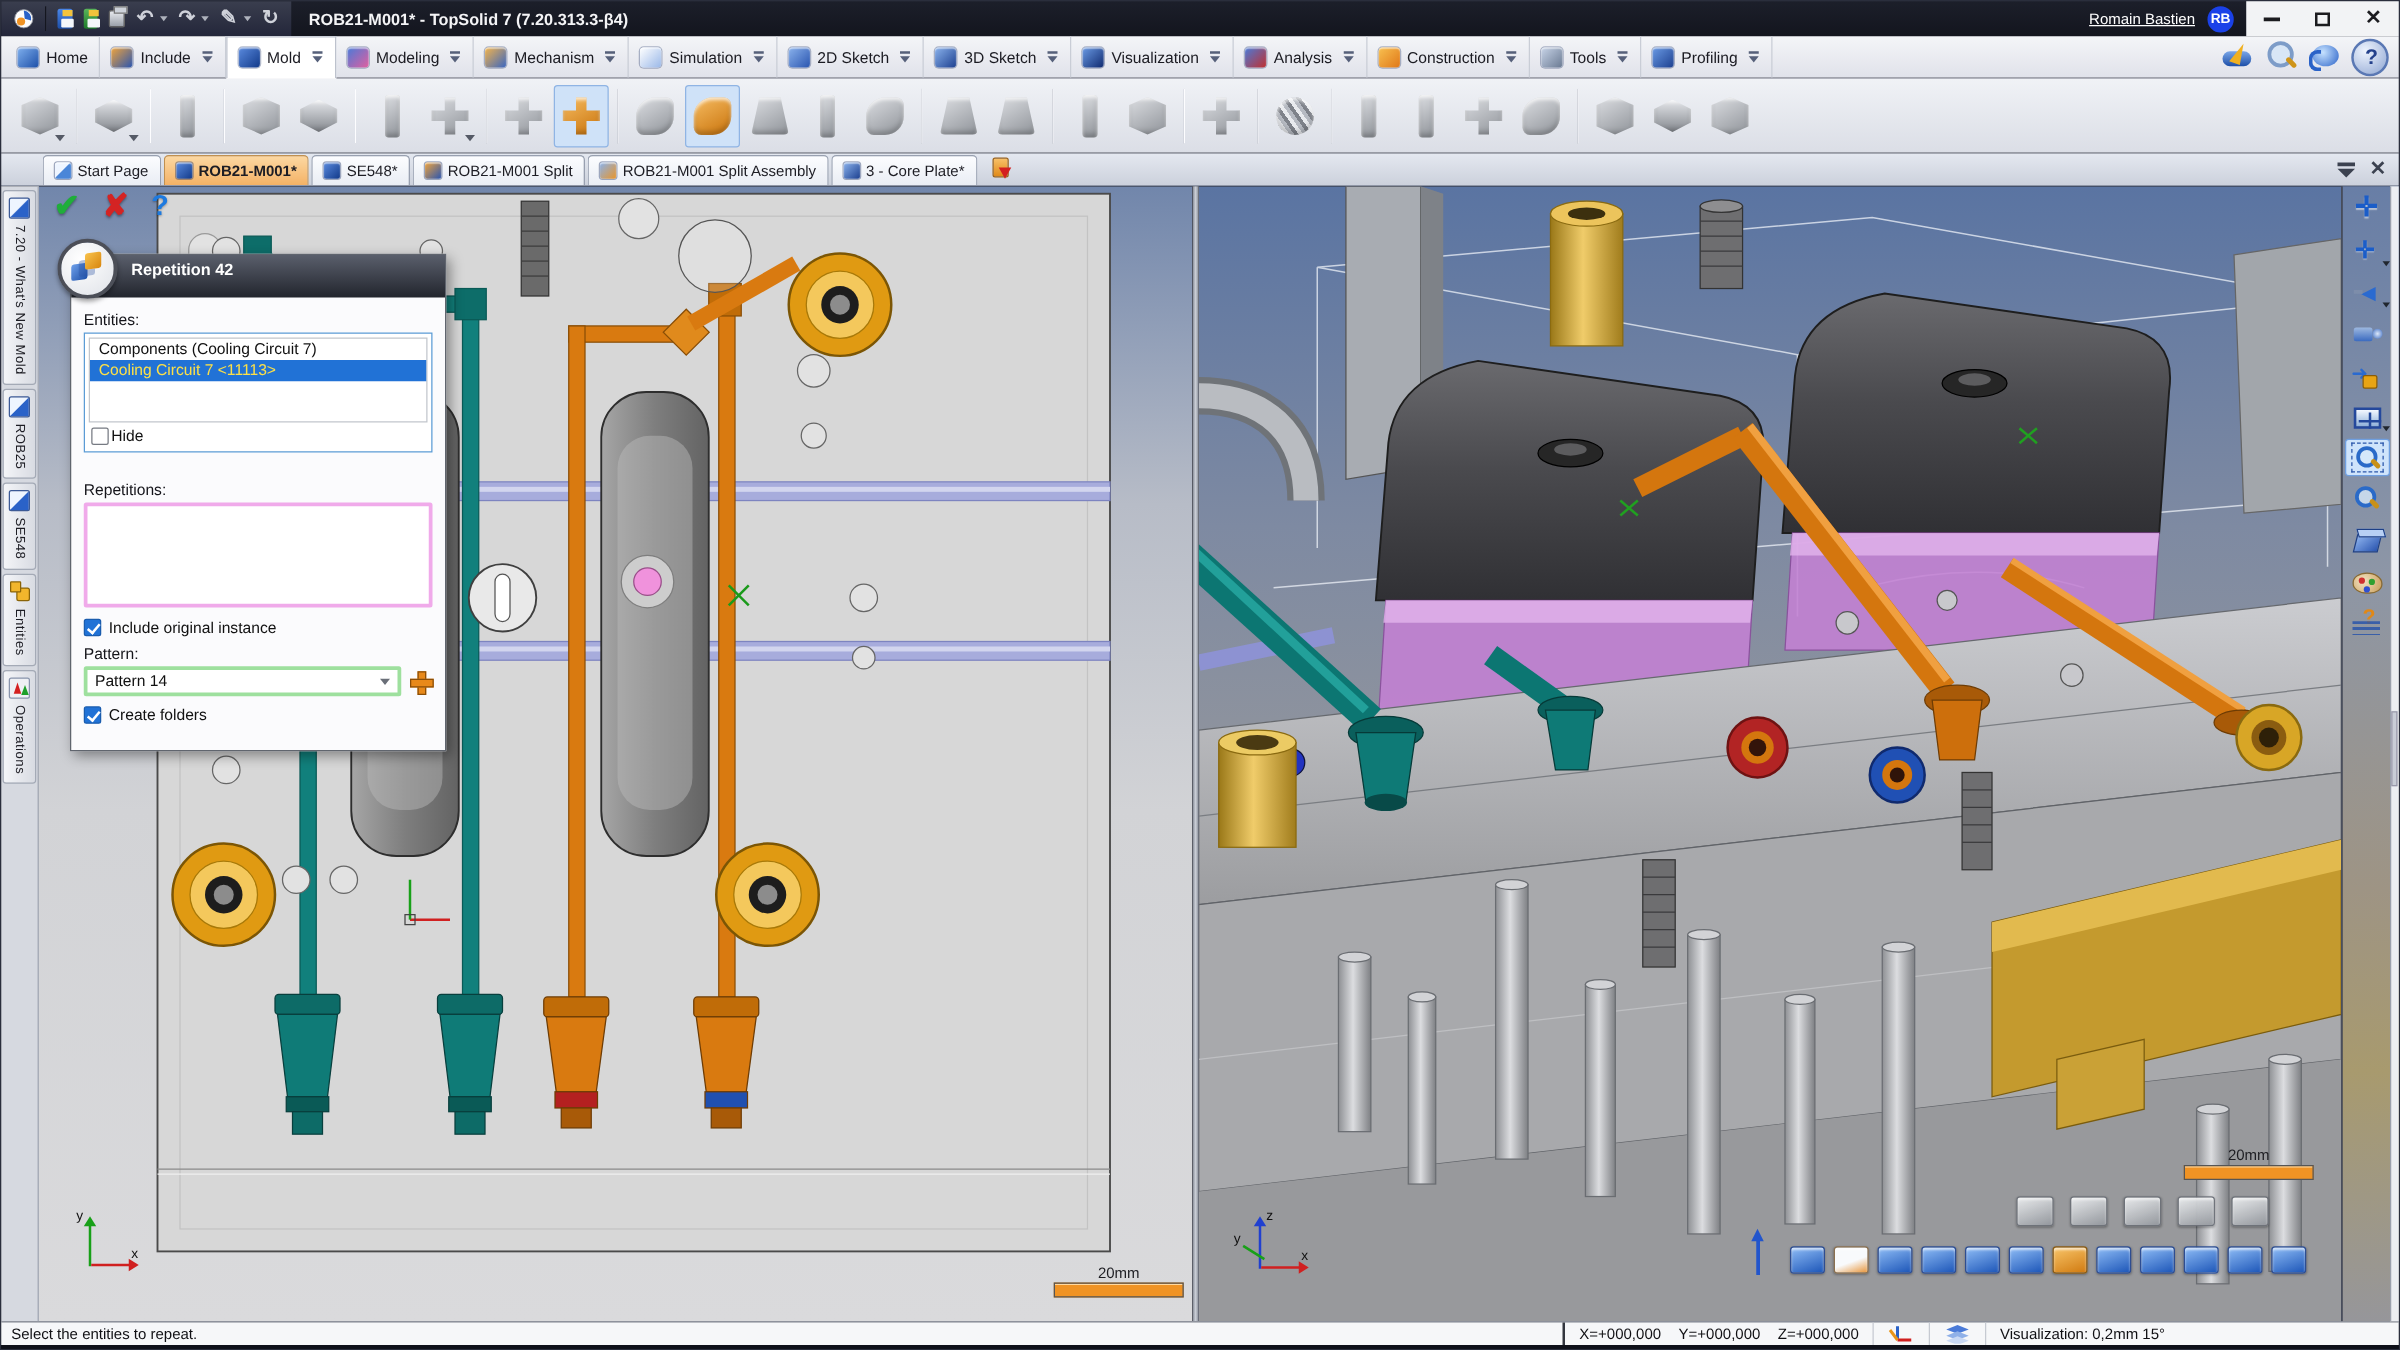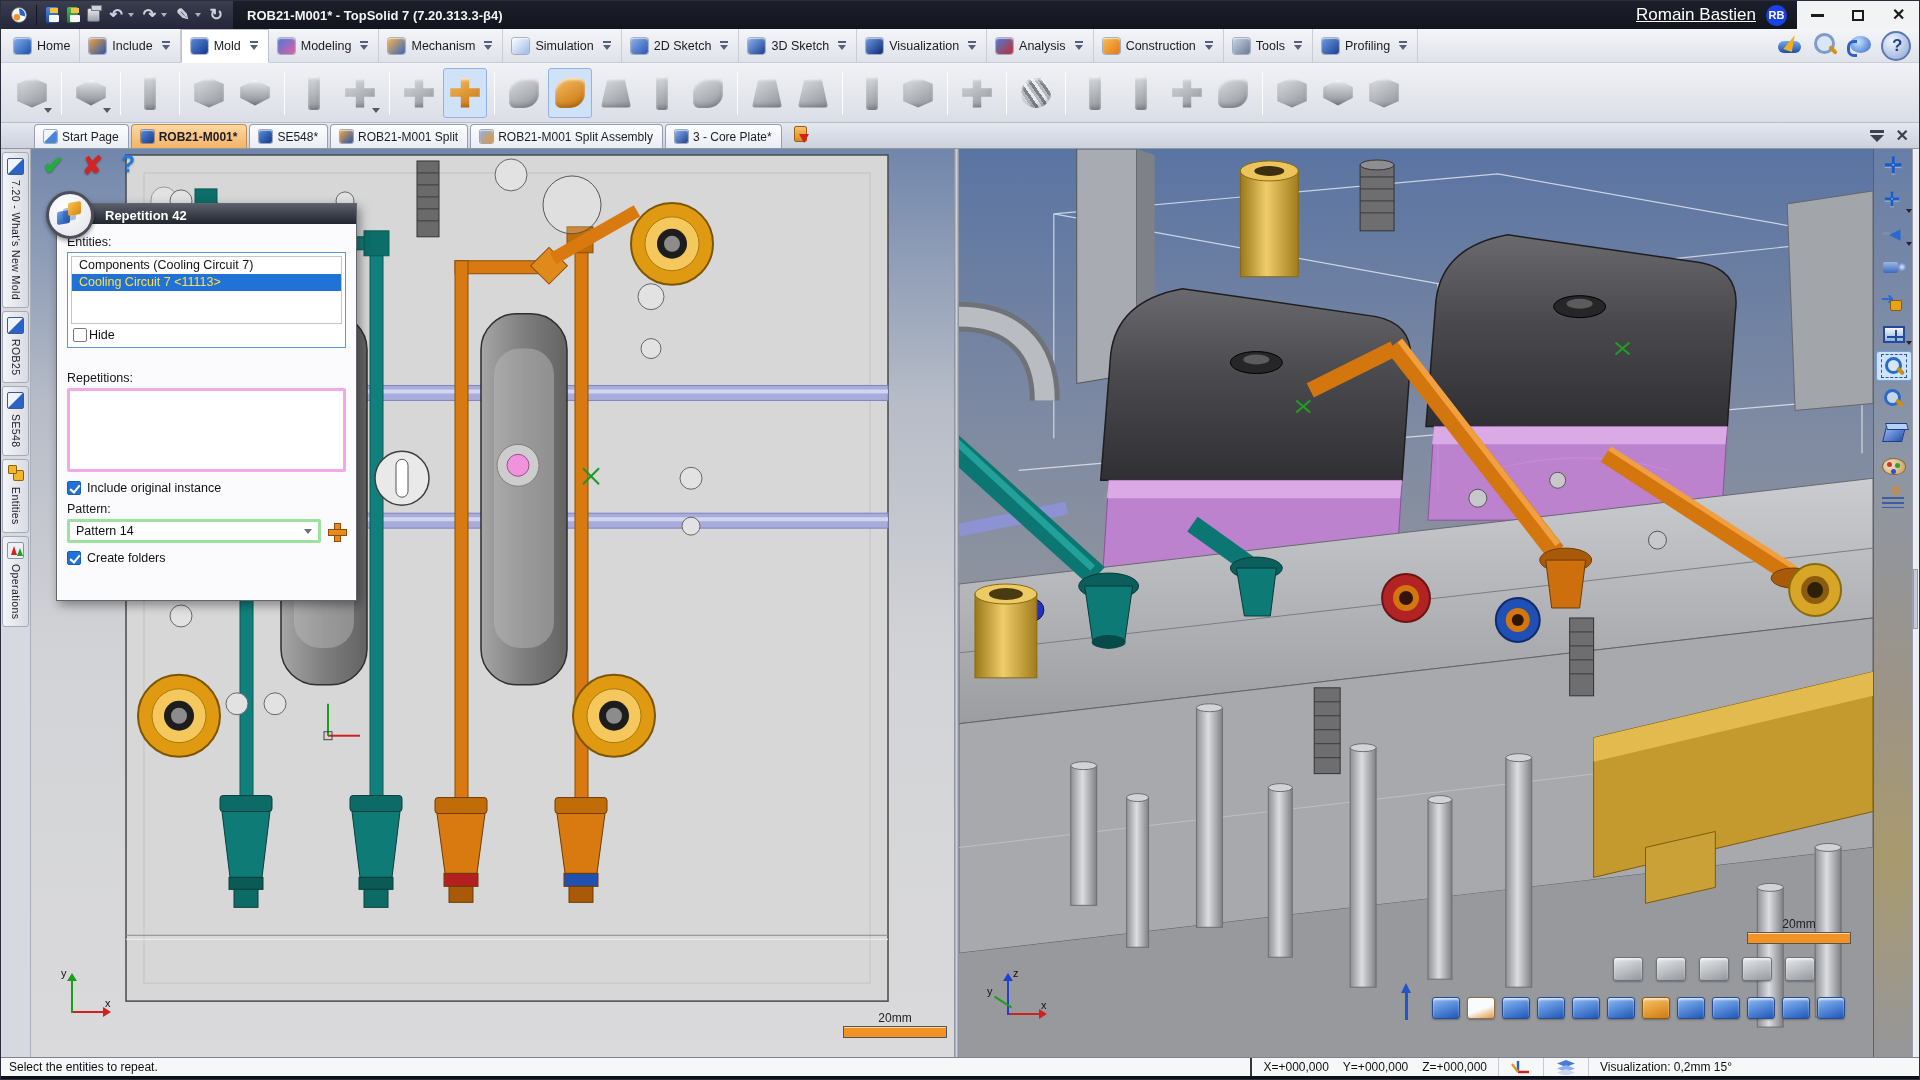--- a/index.html
+++ b/index.html
@@ -15,21 +15,21 @@
   .floppy{width:16px;height:16px;background:linear-gradient(#4a86e8,#1d4fa8);border-radius:2px;position:relative}
   .floppy::before{content:"";position:absolute;left:3px;bottom:1px;width:10px;height:7px;background:#f4f6fa;border-radius:1px}
   .floppy::after{content:"";position:absolute;left:4px;top:1px;width:8px;height:5px;background:#f4c33c}
   .floppy.all{background:linear-gradient(#5ab45a,#1d7a2a)}
   .floppy.all::box{}
   .printer{width:17px;height:14px;background:linear-gradient(#e8eaee,#9aa0aa);border:1px solid #666;border-radius:2px;position:relative}
   .printer::before{content:"";position:absolute;left:3px;top:-4px;width:9px;height:4px;background:#cdd2da;border:1px solid #777}
   .tb-mid{flex:1;background:linear-gradient(#1c1f2a,#13151e);display:flex;align-items:center;padding:0 10px 0 14px;min-width:0}
   .tb-title{font-weight:bold;font-size:13px;color:#f4f4f6;white-space:nowrap}
   .tb-user{margin-left:auto;display:flex;align-items:center;gap:10px}
-  .user-link{color:#fff;font-size:17px;text-decoration:underline;cursor:pointer}
+  .user-link{color:#fff;font-size:12px;text-decoration:underline;cursor:pointer}
   .avatar{width:21px;height:21px;border-radius:50%;background:#1a41e8;color:#fff;font-size:11px;font-weight:bold;display:flex;align-items:center;justify-content:center}
   .win-btns{width:122px;background:#f2f3f5;display:flex;align-items:center;justify-content:space-around}
   .wbtn{width:26px;height:20px;display:flex;align-items:center;justify-content:center;color:#1b1b1f;font-weight:bold}
   .wb-min{width:13px;height:3px;background:#1b1b1f}
   .wb-max{width:12px;height:11px;border:2px solid #1b1b1f}
   .wb-close{font-size:16px;line-height:1}
 
   
   .ribbontabs{height:34px;background:linear-gradient(#f4f5f8,#e0e2ea);display:flex;align-items:stretch;padding-left:4px;border-bottom:1px solid #c9ccd6;flex:0 0 auto}
   .rtab{display:flex;align-items:center;gap:6px;padding:0 9px;border-right:1px solid #c9cdd6;font-size:12.5px;color:#1b1b22;cursor:pointer}
@@ -96,21 +96,21 @@
   .vp-right{position:relative;flex:1;overflow:hidden}
   .canvas{position:absolute;inset:0;width:100%;height:100%}
 
   
   .vp-actions{position:absolute;left:12px;top:4px;display:flex;gap:18px;z-index:5}
   .act{font-size:25px;font-weight:bold;line-height:1;cursor:pointer;text-shadow:0 1px 2px rgba(0,0,0,.35)}
   .act-ok{color:#1fae3a}.act-cancel{color:#d42323}.act-help{color:#1d7ae0;font-size:23px}
 
   
   .dialog{position:absolute;left:25px;top:54px;width:301px;height:398px;background:#fbfbfd;border:1px solid #60656e;box-shadow:3px 4px 10px rgba(0,0,0,.4);z-index:4;font-size:12.5px;color:#111}
-  .dlg-title{height:20px;background:linear-gradient(#5a5f6c,#22252d);color:#fff;font-weight:bold;font-size:13px;line-height:23px;padding-left:48px}
+  .dlg-title{height:34px;background:linear-gradient(#5a5f6c,#22252d);color:#fff;font-weight:bold;font-size:13px;line-height:23px;padding-left:48px}
   .dlg-badge{position:absolute;left:-11px;top:-13px;width:48px;height:48px;border-radius:50%;background:radial-gradient(circle at 38% 32%,#ffffff,#dfe2e8);border:3px solid #4c4f58;box-shadow:0 2px 4px rgba(0,0,0,.4)}
   .dlg-badge::before{content:"";position:absolute;left:8px;top:17px;width:13px;height:13px;background:linear-gradient(135deg,#6ea0ea,#1d4fa8);border-radius:2px;transform:skewY(-8deg)}
   .dlg-badge::after{content:"";position:absolute;left:19px;top:8px;width:13px;height:13px;background:linear-gradient(135deg,#f8c24c,#d8860e);border-radius:2px;transform:skewY(-8deg);box-shadow:-5px 5px 0 rgba(40,80,160,.35)}
   .dlg-body{padding:9px 10px 0}
   .dlg-label{display:block;margin:2px 0 3px;color:#14141a}
   .listwrap{border:1px solid #5b9bd5;background:#fff;padding:3px}
   .entlist{border:1px solid #c2c6cc;min-height:68px}
   .ent-row{height:17px;line-height:17px;padding-left:7px;white-space:nowrap;cursor:pointer}
   .ent-row.selected{background:#2172d6;color:#fde047}
   .hide-row{display:flex;align-items:center;gap:2px;padding:4px 2px 2px}

